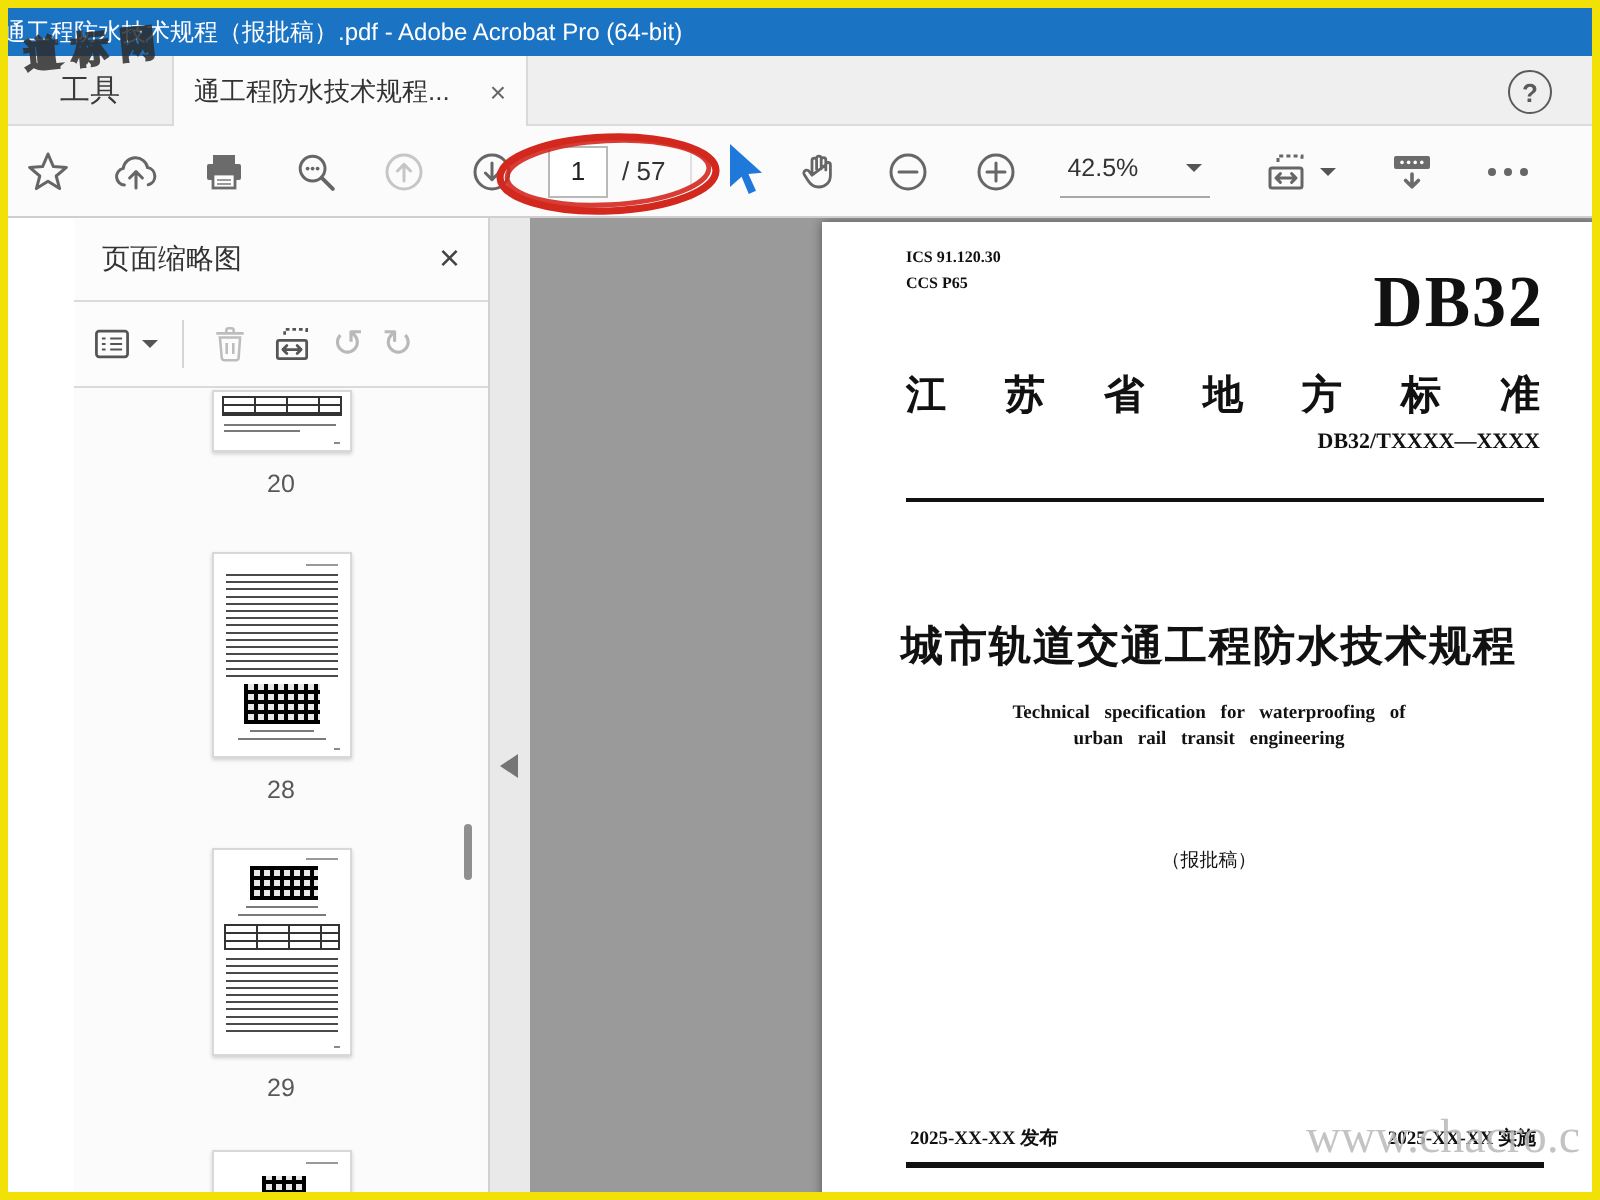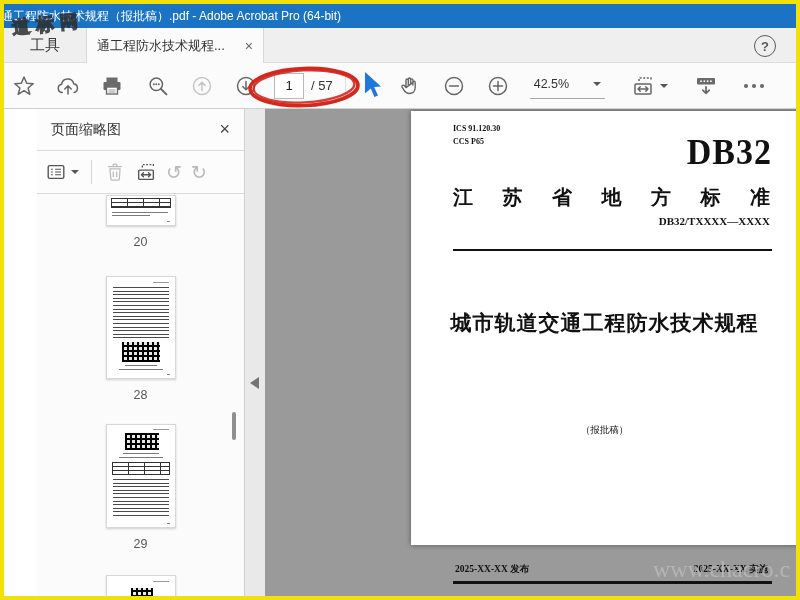--- a/index.html
+++ b/index.html
@@ -75,21 +75,21 @@
   .tdot { position:absolute; width:3px; height:1px; background:#8a8a8a; right:5px; bottom:3px; }
   .sb-scrollthumb { position:absolute; right:8px; top:218px; width:4px; height:28px; background:#8f8f8f; border-radius:2px; }
 
   
   .strip { width:21px; background:#e9e9e9; border-left:1px solid #d2d2d2; position:relative; }
   .strip-arrow { position:absolute; top:268px; left:5px; width:0; height:0;
                  border-top:6px solid transparent; border-bottom:6px solid transparent; border-right:9px solid #757575; }
 
   
   .viewer { flex:1; background:#9a9a9a; position:relative; overflow:hidden; }
-  .page { position:absolute; left:146px; top:2px; width:387px; height:434px; background:#fff;
+  .page { position:absolute; left:146px; top:2px; width:387px; height:489px; background:#fff;
           box-shadow:0 0 5px rgba(0,0,0,.45); font-family:"Liberation Serif", serif; color:#111; }
   .ics { position:absolute; left:42px; top:12px; font-size:8px; font-weight:bold; line-height:1.6; white-space:pre-line; }
   .db32 { position:absolute; right:26px; top:22px; font-size:34px; font-weight:900; letter-spacing:1px;
           font-family:"Liberation Serif", serif; transform:scaleY(1.08); }
   .stdname { position:absolute; left:42px; right:28px; top:73px; font-size:20px; font-weight:bold;
              text-align:justify; text-align-last:justify; }
   .stdnum { position:absolute; right:28px; top:104px; font-size:11px; font-weight:bold; }
   .rule1 { position:absolute; left:42px; right:26px; top:138px; height:2px; background:#111; }
   .doctitle { position:absolute; left:0; right:0; top:198px; text-align:center; font-size:21px; font-weight:bold; letter-spacing:1px; }
   .entitle { position:absolute; left:0; right:0; top:240px; text-align:center; font-size:9.5px; font-weight:bold;
@@ -300,20 +300,22 @@
 
     <div class="viewer">
       <div class="page">
         <div class="ics">ICS  91.120.30
 CCS  P65</div>
         <div class="db32">DB32</div>
         <div class="stdname">江苏省地方标准</div>
         <div class="stdnum">DB32/TXXXX—XXXX</div>
         <div class="rule1"></div>
         <div class="doctitle">城市轨道交通工程防水技术规程</div>
+        <div class="entitle">Technical  specification  for  waterproofing  of
+urban  rail  transit  engineering</div>
         <div class="draft">（报批稿）</div>
         <div class="date-issue">2025-XX-XX 发布</div>
         <div class="date-impl">2025-XX-XX 实施</div>
         <div class="rule2"></div>
       </div>
       <div class="wm-bottom">www.chacro.c</div>
     </div>
 
   </div>
 </div>

